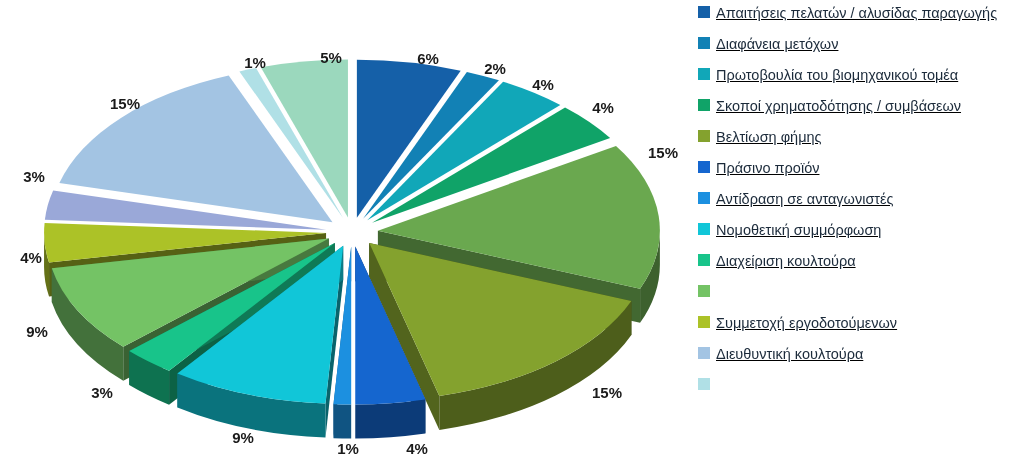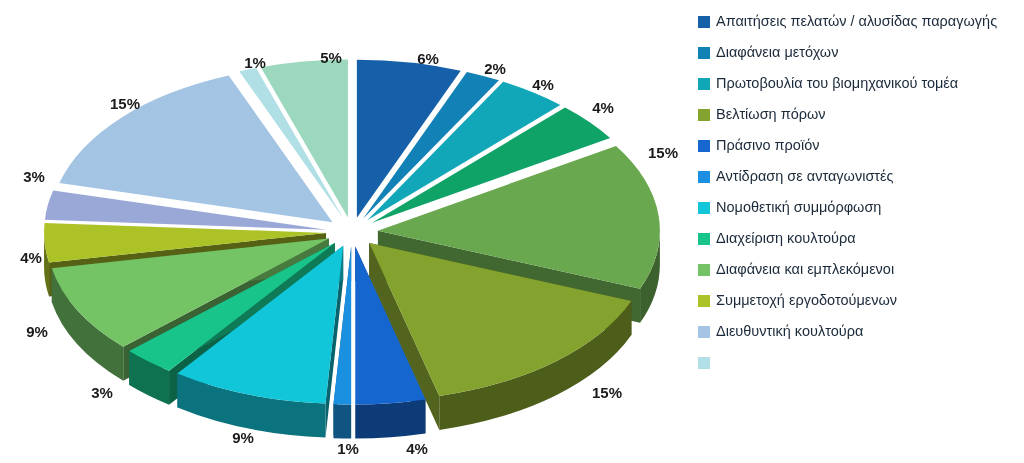--- a/index.html
+++ b/index.html
@@ -41,22 +41,22 @@
   }
   #legend {
     position: absolute;
     left: 698px;
     top: 6px;
     width: 322px;
     height: 452px;
   }
   .legend-item {
     display: flex;
-    align-items: center;
     height: 31px;
+    text-decoration: underline;
   }
   .legend-swatch {
     width: 12px;
     height: 12px;
     flex: 0 0 12px;
     margin-right: 6px;
   }
   .legend-label {
     font-family: "Liberation Sans", sans-serif;
     font-size: 14.5px;
@@ -138,42 +138,45 @@
       </div>
       <div class="legend-item">
         <span class="legend-swatch" style="background: rgb(18, 129, 181);"></span>
         <span class="legend-label">Διαφάνεια μετόχων</span>
       </div>
       <div class="legend-item">
         <span class="legend-swatch" style="background: rgb(17, 167, 184);"></span>
         <span class="legend-label">Πρωτοβουλία του βιομηχανικού τομέα</span>
       </div>
       <div class="legend-item">
+        <span class="legend-swatch" style="background: rgb(16, 163, 104);"></span>
+        <span class="legend-label">Σκοποί χρηματοδότησης / συμβάσεων</span>
+      </div>
+      <div class="legend-item">
         <span class="legend-swatch" style="background: rgb(132, 162, 46);"></span>
-        <span class="legend-label">Βελτίωση πόρων</span>
+        <span class="legend-label">Βελτίωση φήμης</span>
       </div>
       <div class="legend-item">
         <span class="legend-swatch" style="background: rgb(21, 102, 207);"></span>
         <span class="legend-label">Πράσινο προϊόν</span>
       </div>
       <div class="legend-item">
         <span class="legend-swatch" style="background: rgb(28, 144, 224);"></span>
         <span class="legend-label">Αντίδραση σε ανταγωνιστές</span>
       </div>
       <div class="legend-item">
         <span class="legend-swatch" style="background: rgb(17, 198, 216);"></span>
         <span class="legend-label">Νομοθετική συμμόρφωση</span>
       </div>
       <div class="legend-item">
         <span class="legend-swatch" style="background: rgb(24, 196, 138);"></span>
         <span class="legend-label">Διαχείριση κουλτούρα</span>
       </div>
       <div class="legend-item">
         <span class="legend-swatch" style="background: rgb(116, 195, 101);"></span>
-        <span class="legend-label">Διαφάνεια και εμπλεκόμενοι</span>
       </div>
       <div class="legend-item">
         <span class="legend-swatch" style="background: rgb(172, 194, 39);"></span>
         <span class="legend-label">Συμμετοχή εργοδοτούμενων</span>
       </div>
       <div class="legend-item">
         <span class="legend-swatch" style="background: rgb(163, 196, 227);"></span>
         <span class="legend-label">Διευθυντική κουλτούρα</span>
       </div>
       <div class="legend-item">

